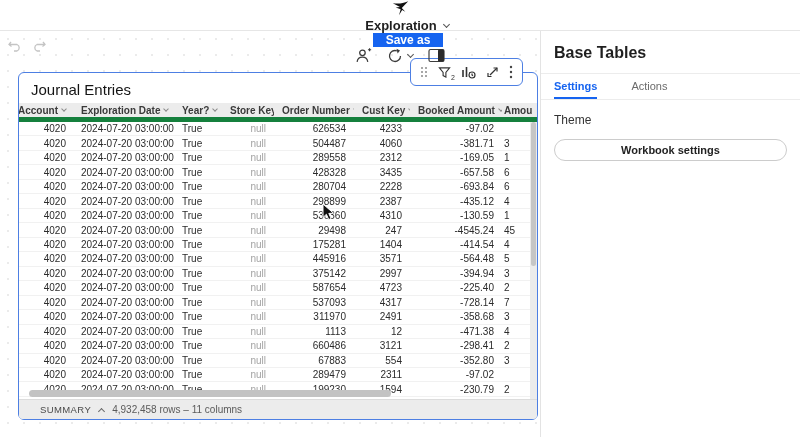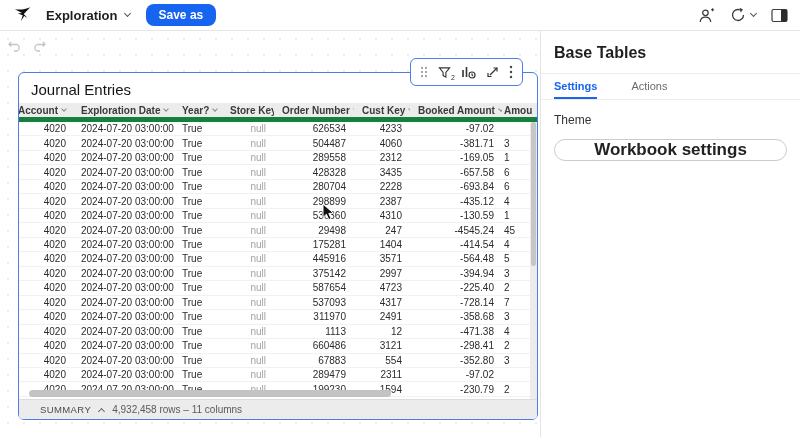--- a/index.html
+++ b/index.html
@@ -1,27 +1,27 @@
 <!DOCTYPE html>
 <html><head>
 <meta charset="utf-8">
 <style>
   * { margin:0; padding:0; box-sizing:border-box; }
   html,body { width:800px; height:437px; overflow:hidden; background:#fff;
     font-family:"Liberation Sans", sans-serif; }
 
   
   .topbar { position:relative; z-index:6; height:31px; background:#fff;
-    border-bottom:1px solid #e6e6e6; display:flex; align-items:center; padding:0 12px; }
+    border-bottom:1px solid #e6e6e6; display:flex; align-items:center; padding:0 12px;flex-direction:column; }
   .logo { width:20px; height:20px; display:flex; align-items:center; justify-content:center; }
   .doc-title { margin-left:14px; font-size:13px; font-weight:700; color:#1f1f1f; display:flex; align-items:center; gap:7px; }
   .chev { width:5px; height:5px; border-right:1.5px solid #555; border-bottom:1.5px solid #555;
     transform:rotate(45deg); display:inline-block; margin-top:-3px; }
   .chev.up { transform:rotate(-135deg); margin-top:3px; }
-  .btn-primary { margin-left:16px; background:#1664f0; color:#fff; border:none; border-radius:8px;
+  .btn-primary { margin-left:16px; background:#1664f0; color:#fff; border:none; border-radius:0;
     font-family:inherit; font-size:12px; font-weight:700; height:22px; padding:0 13px; cursor:pointer; }
   .topbar-spacer { flex:1; }
   .top-icons { display:flex; align-items:center; gap:15px; color:#3c3c3c; }
   .top-icons svg { display:block; }
   .refresh-group { display:flex; align-items:center; gap:5px; }
 
   
   .canvas { position:absolute; top:31px; left:0; right:260px; bottom:0;
     background:#fff;
     background-image:radial-gradient(#ebebeb 0.8px, transparent 0.9px);
@@ -78,21 +78,21 @@
     border-bottom:2px solid transparent; }
   .tab.active { color:#1664f0; font-weight:700; border-bottom-color:#1664f0; }
   .theme-row { display:flex; justify-content:space-between; align-items:center; padding:13px 13px 0; }
   .theme-label { font-size:12px; color:#333; }
   .select { width:100px; height:22px; border:1px solid #ccc; border-radius:4px; background:#fff;
     display:flex; align-items:center; justify-content:space-between; padding:0 8px;
     font-size:11px; color:#222; cursor:pointer; }
   .select .chev { border-color:#888; }
   .wb-btn { display:flex; align-items:center; justify-content:center; margin:12px 13px 0;
     width:calc(100% - 26px); height:22px; background:#fff; border:1px solid #ccc; border-radius:11px;
-    font-family:inherit; font-size:17px; font-weight:700; color:#222; cursor:pointer; }
+    font-family:inherit; font-size:11px; font-weight:700; color:#222; cursor:pointer; }
 
   .cursor { position:absolute; left:322px; top:172px; z-index:9; }
 </style>
 </head>
 <body>
 
 <div class="topbar">
   <span class="logo">
     <svg width="18" height="18" viewBox="0 0 16 16">
       <path d="M15.3,1 C10.6,3.1 6.8,3.5 1.6,2.9 L8,6.3 L4.2,6.7 L8.6,8.3 L7.1,13.6 L9.9,8.9 L12.7,10.4 L9.6,7.1 Z" fill="#111"></path>

